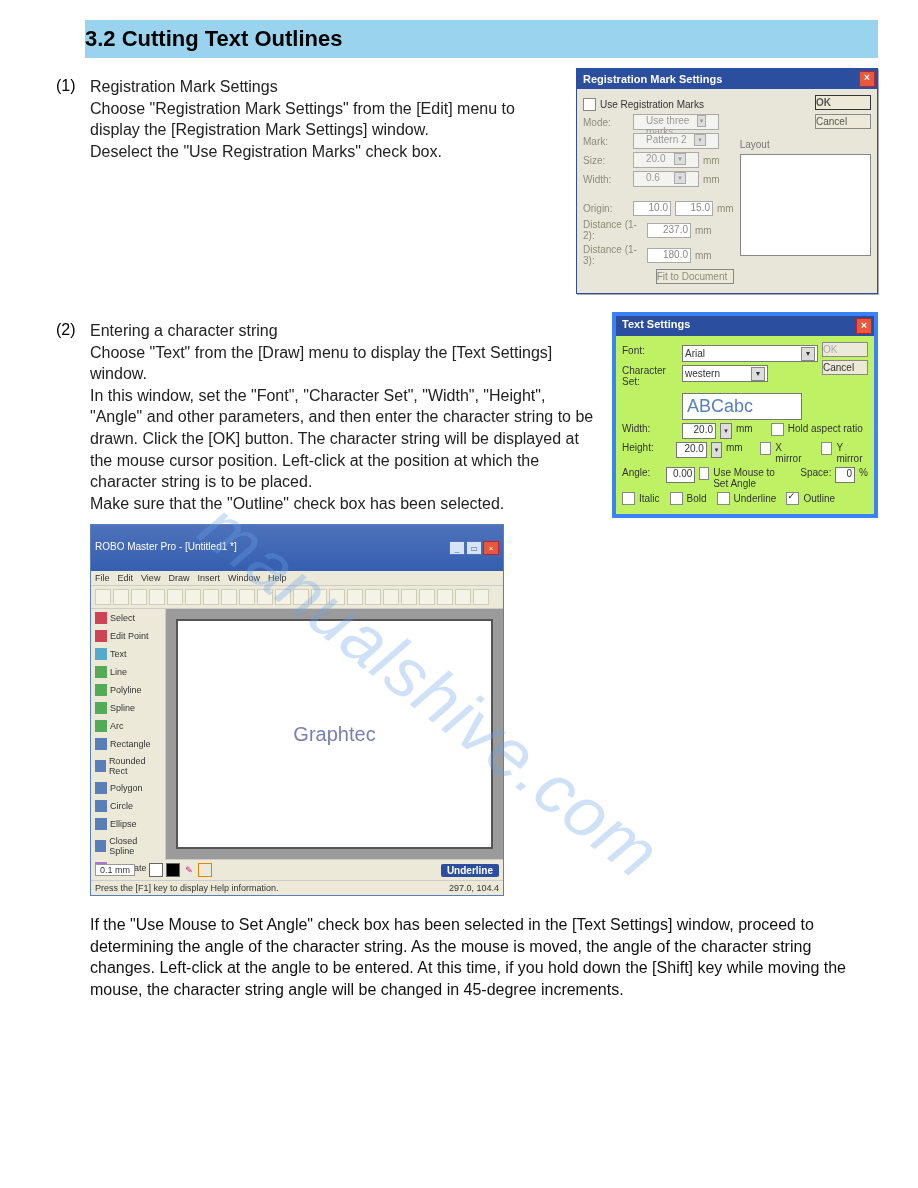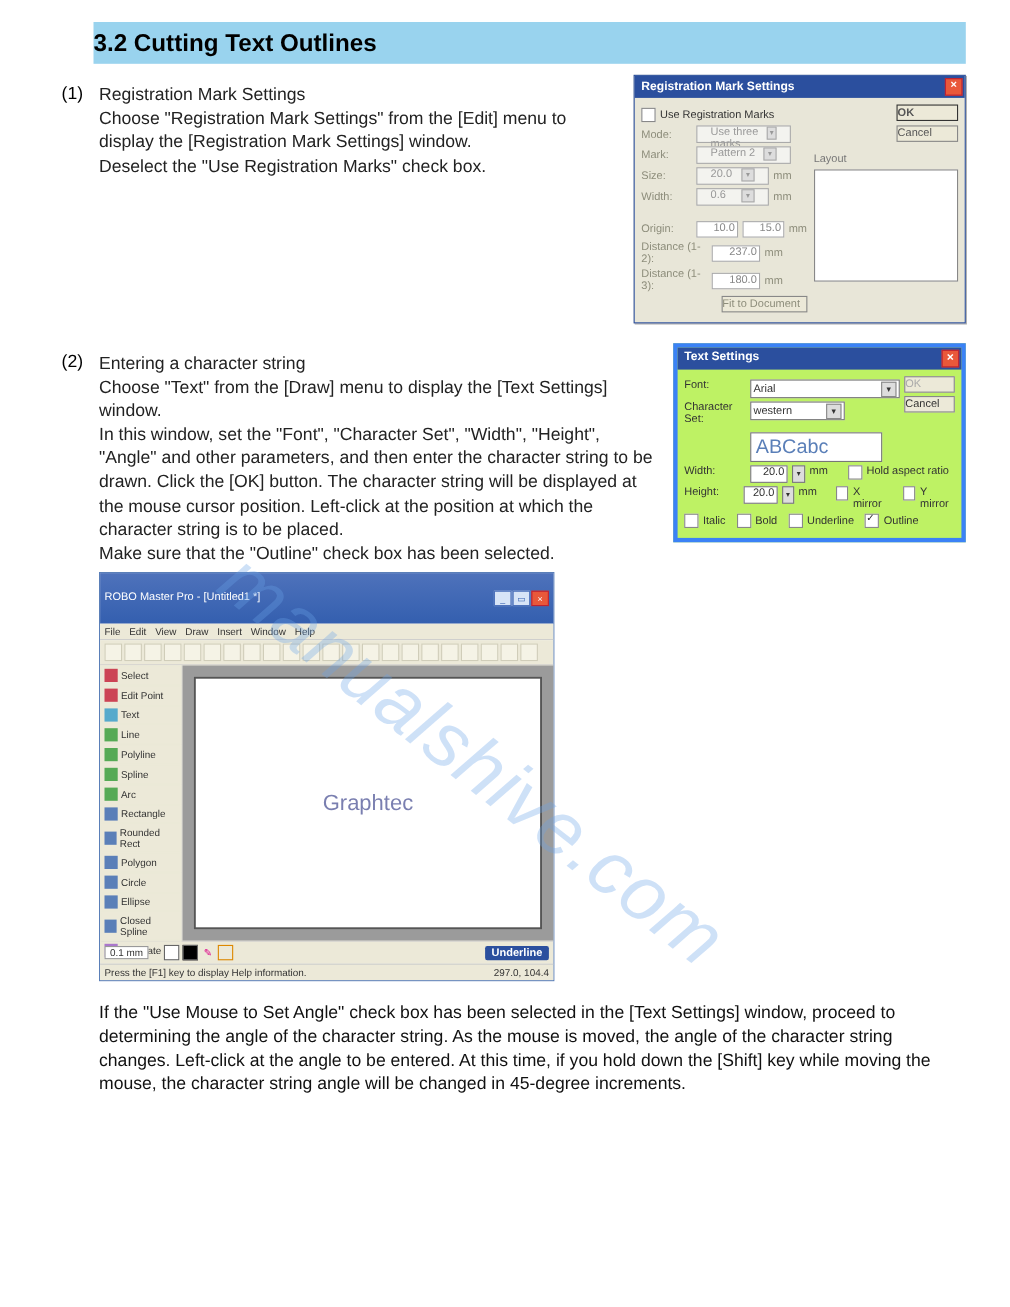--- a/index.html
+++ b/index.html
@@ -395,20 +395,30 @@
           <label>Height:</label>
           <div class="num">20.0</div>
           <span style="width:10px;height:14px;border:1px solid #777;background:#ddd;font-size:7px;display:flex;align-items:center;justify-content:center;">▾</span>
           <span>mm</span>
           <span style="width:10px;"></span>
           <span class="checkbox"></span>
           <span>X mirror</span>
           <span style="width:6px;"></span>
           <span class="checkbox"></span>
           <span>Y mirror</span>
+        </div>
+        <div class="frow2">
+          <label>Angle:</label>
+          <div class="num" style="width:36px;">0.00</div>
+          <span class="checkbox"></span>
+          <span>Use Mouse to Set Angle</span>
+          <span style="width:4px;"></span>
+          <span>Space:</span>
+          <div class="num" style="width:22px;">0</div>
+          <span>%</span>
         </div>
         <div class="frow2" style="gap:10px;">
           <span class="chkline">
                 <span class="checkbox"></span>
                 <span>Italic</span>
               </span>
           <span class="chkline">
                 <span class="checkbox"></span>
                 <span>Bold</span>
               </span>

